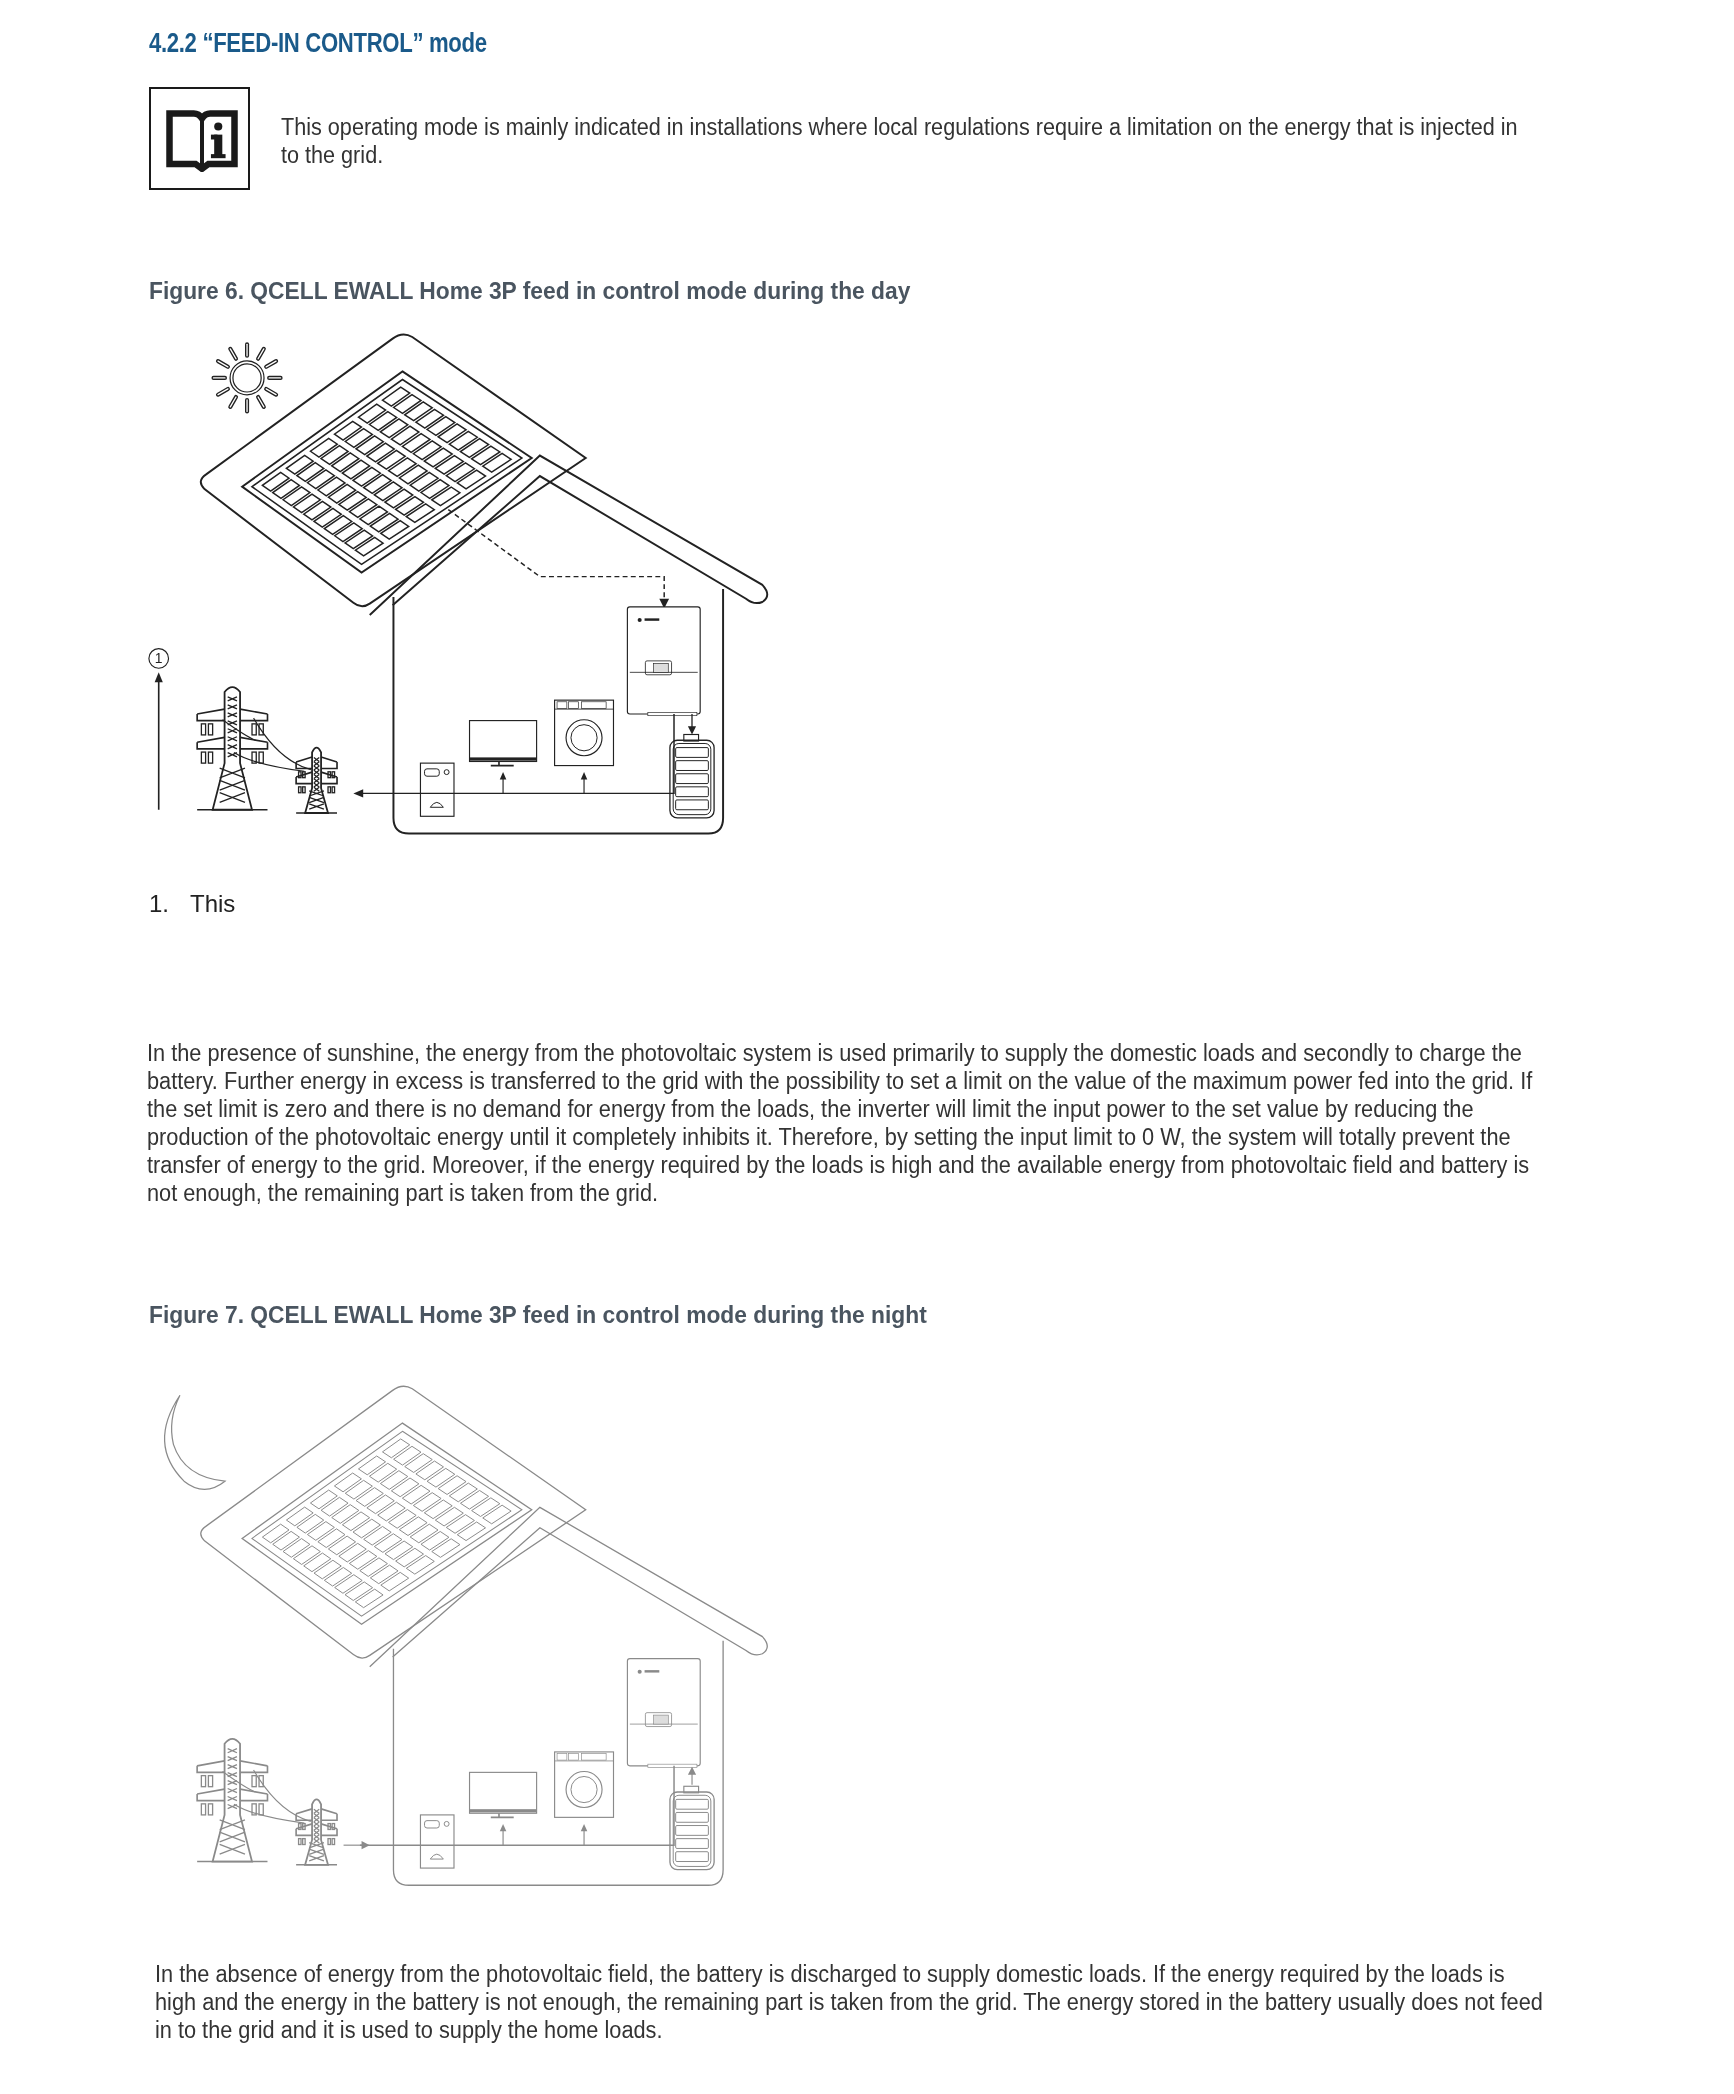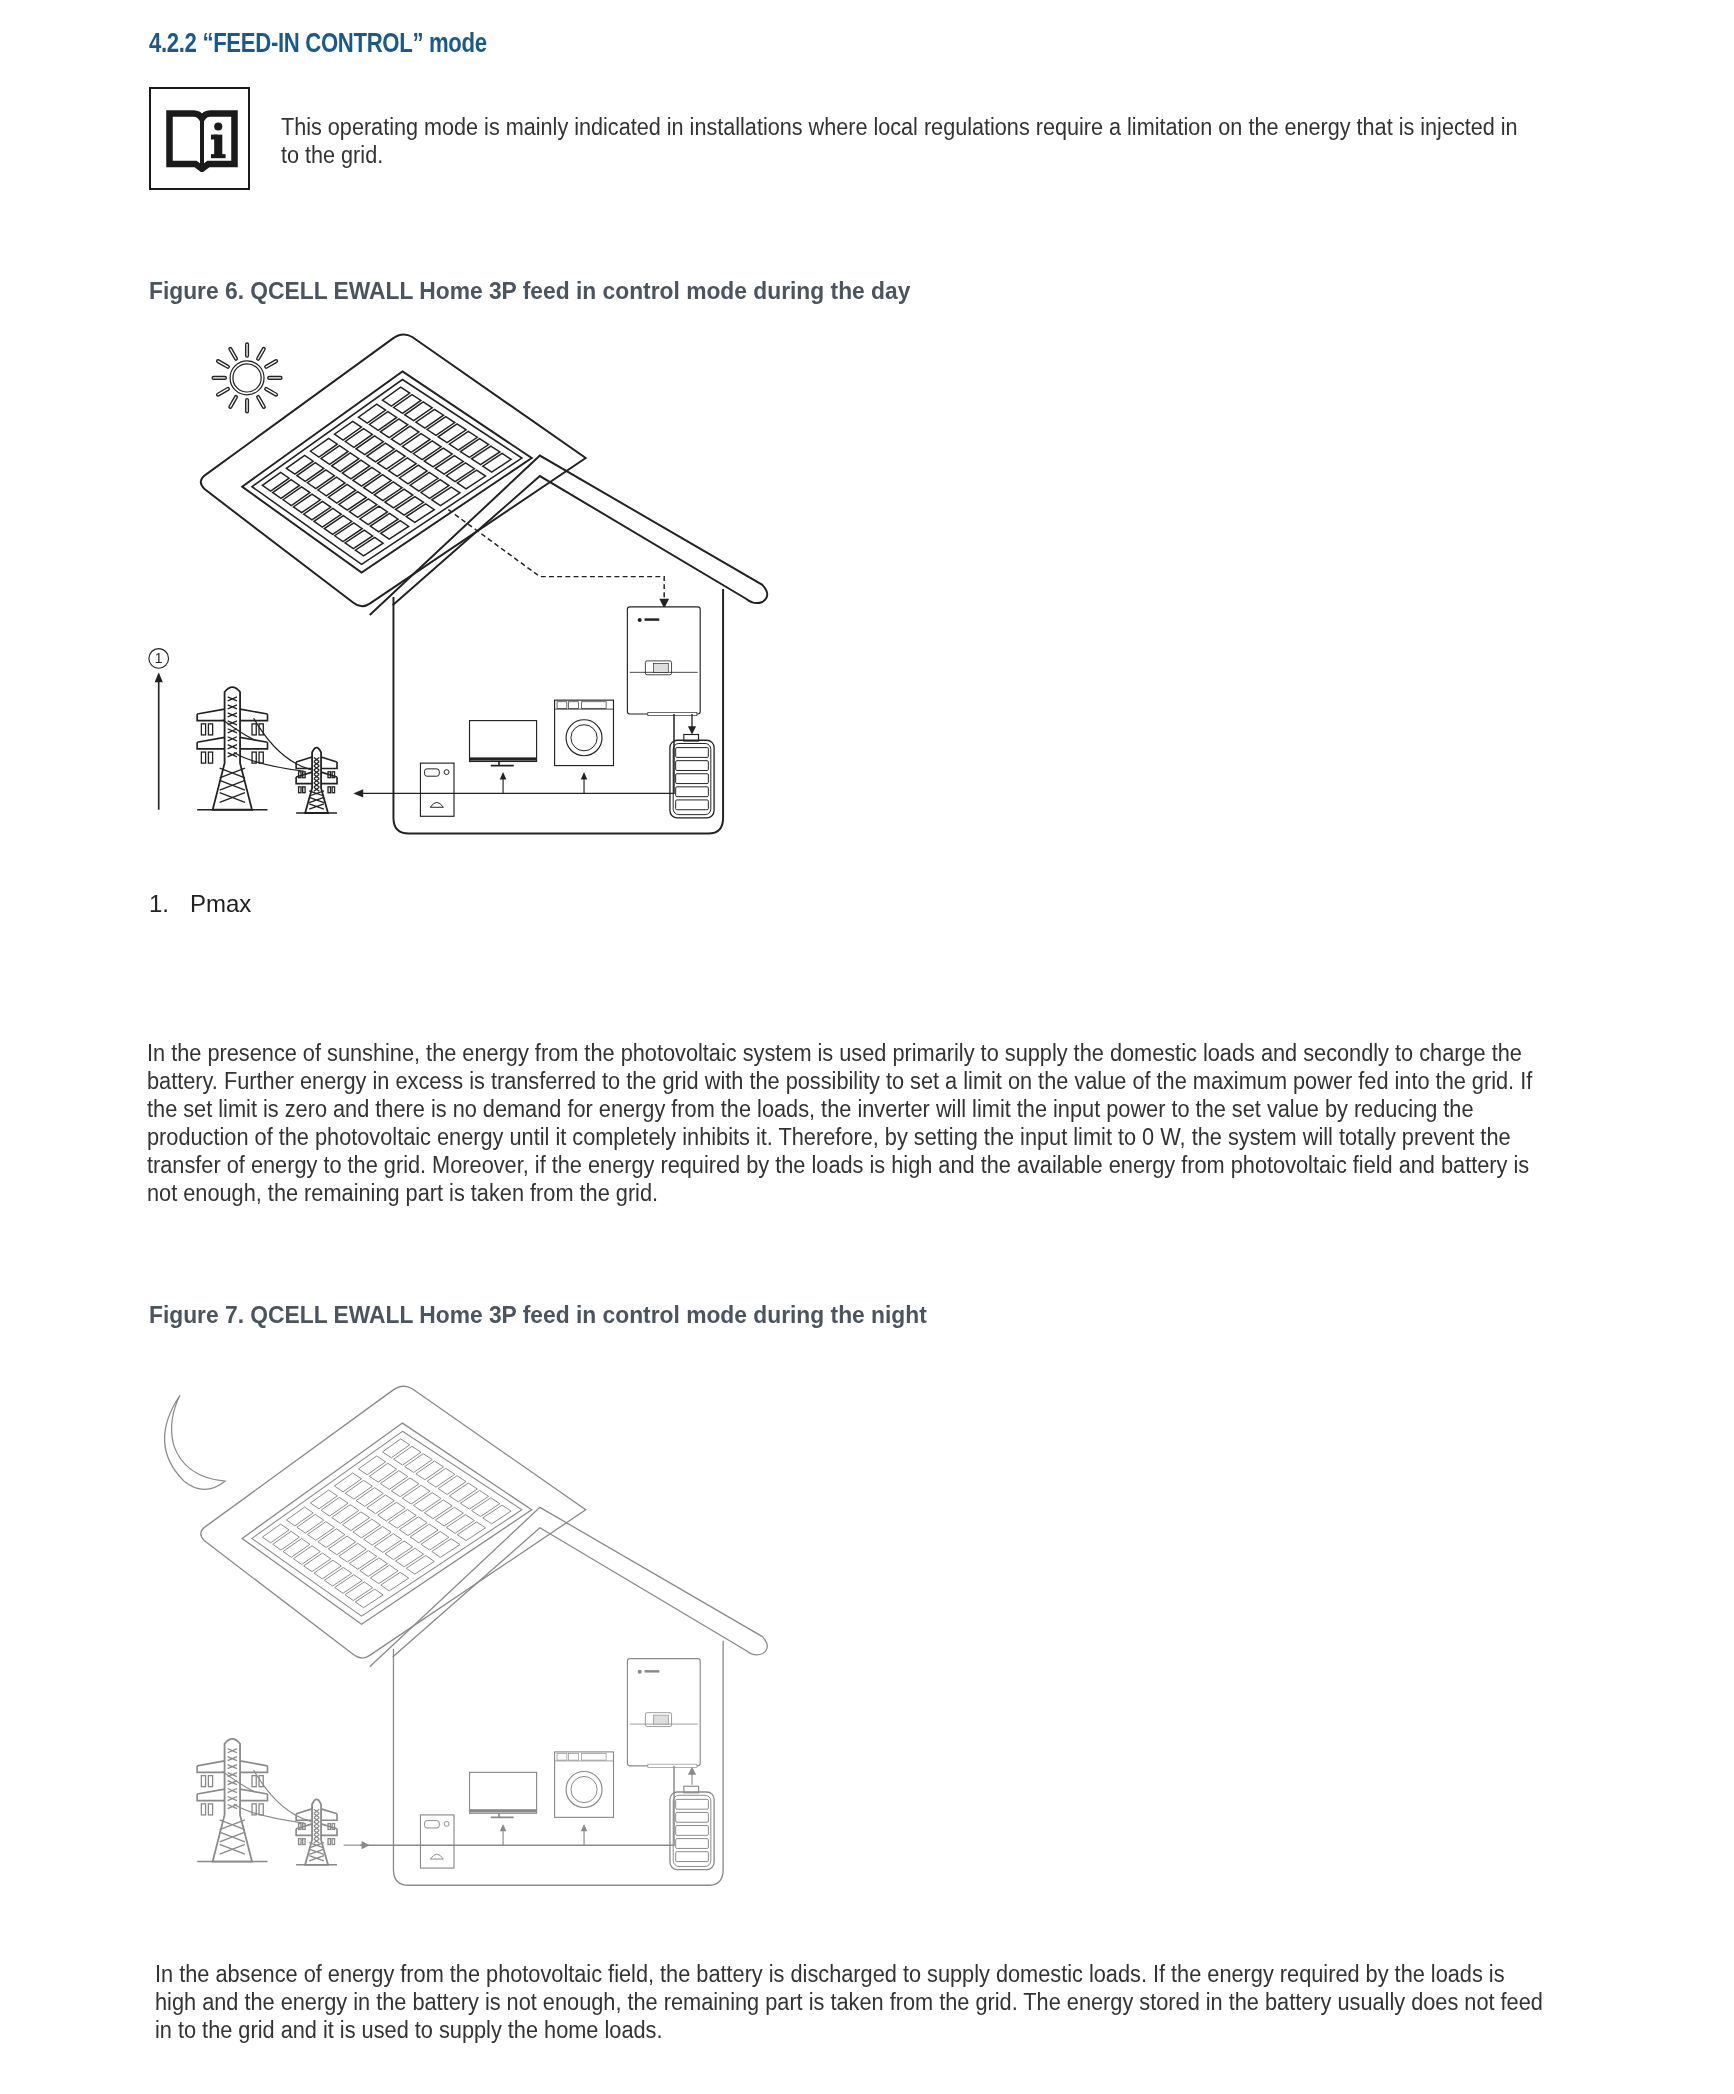--- a/index.html
+++ b/index.html
@@ -246,21 +246,21 @@
     </g>
     <g>
       <line x1="194" y1="990" x2="194" y2="830" stroke="#222222" stroke-width="2"></line>
       <path d="M189 834 L194 822 L199 834 Z" fill="#222222"></path>
       <circle cx="194" cy="805" r="12" fill="#fff" stroke="#222222" stroke-width="1.4"></circle>
       <text x="194" y="811" text-anchor="middle" font-size="17" fill="#222222" font-family="Liberation Sans, sans-serif">1</text>
     </g>
   </svg>
 
 <div class="legend">
-  <span class="num">1.</span><span>Pmax</span>
+  <span class="num">1.</span><span>This</span>
 </div>
 
 <div class="para" style="top:1039px;">In the presence of sunshine, the energy from the photovoltaic system is used primarily to supply the domestic loads and secondly to charge the battery. Further energy in excess is transferred to the grid with the possibility to set a limit on the value of the maximum power fed into the grid. If the set limit is zero and there is no demand for energy from the loads, the inverter will limit the input power to the set value by reducing the production of the photovoltaic energy until it completely inhibits it. Therefore, by setting the input limit to 0 W, the system will totally prevent the transfer of energy to the grid. Moreover, if the energy required by the loads is high and the available energy from photovoltaic field and battery is not enough, the remaining part is taken from the grid.</div>
 
 <div class="fig-title" style="top:1301px;">Figure 7. QCELL EWALL Home 3P feed in control mode during the night</div>
 
 <svg class="figure" id="fig7" width="818" height="1948" viewBox="0 0 1000 2380">
     <g transform="translate(0 1285)">
       <path d="M220 420 Q180 480 225 525 Q250 545 275 525 Q225 520 212 480 Q205 450 220 420 Z" fill="none" stroke="#8a8a8a" stroke-width="1.5"></path>
       <path d="M480 414 Q492 405 504 412 L716 560 L452 738 Q442 745 432 737 L250 598 Q240 588 252 580 Z" fill="none" stroke="#8a8a8a" stroke-width="1.6"></path>

